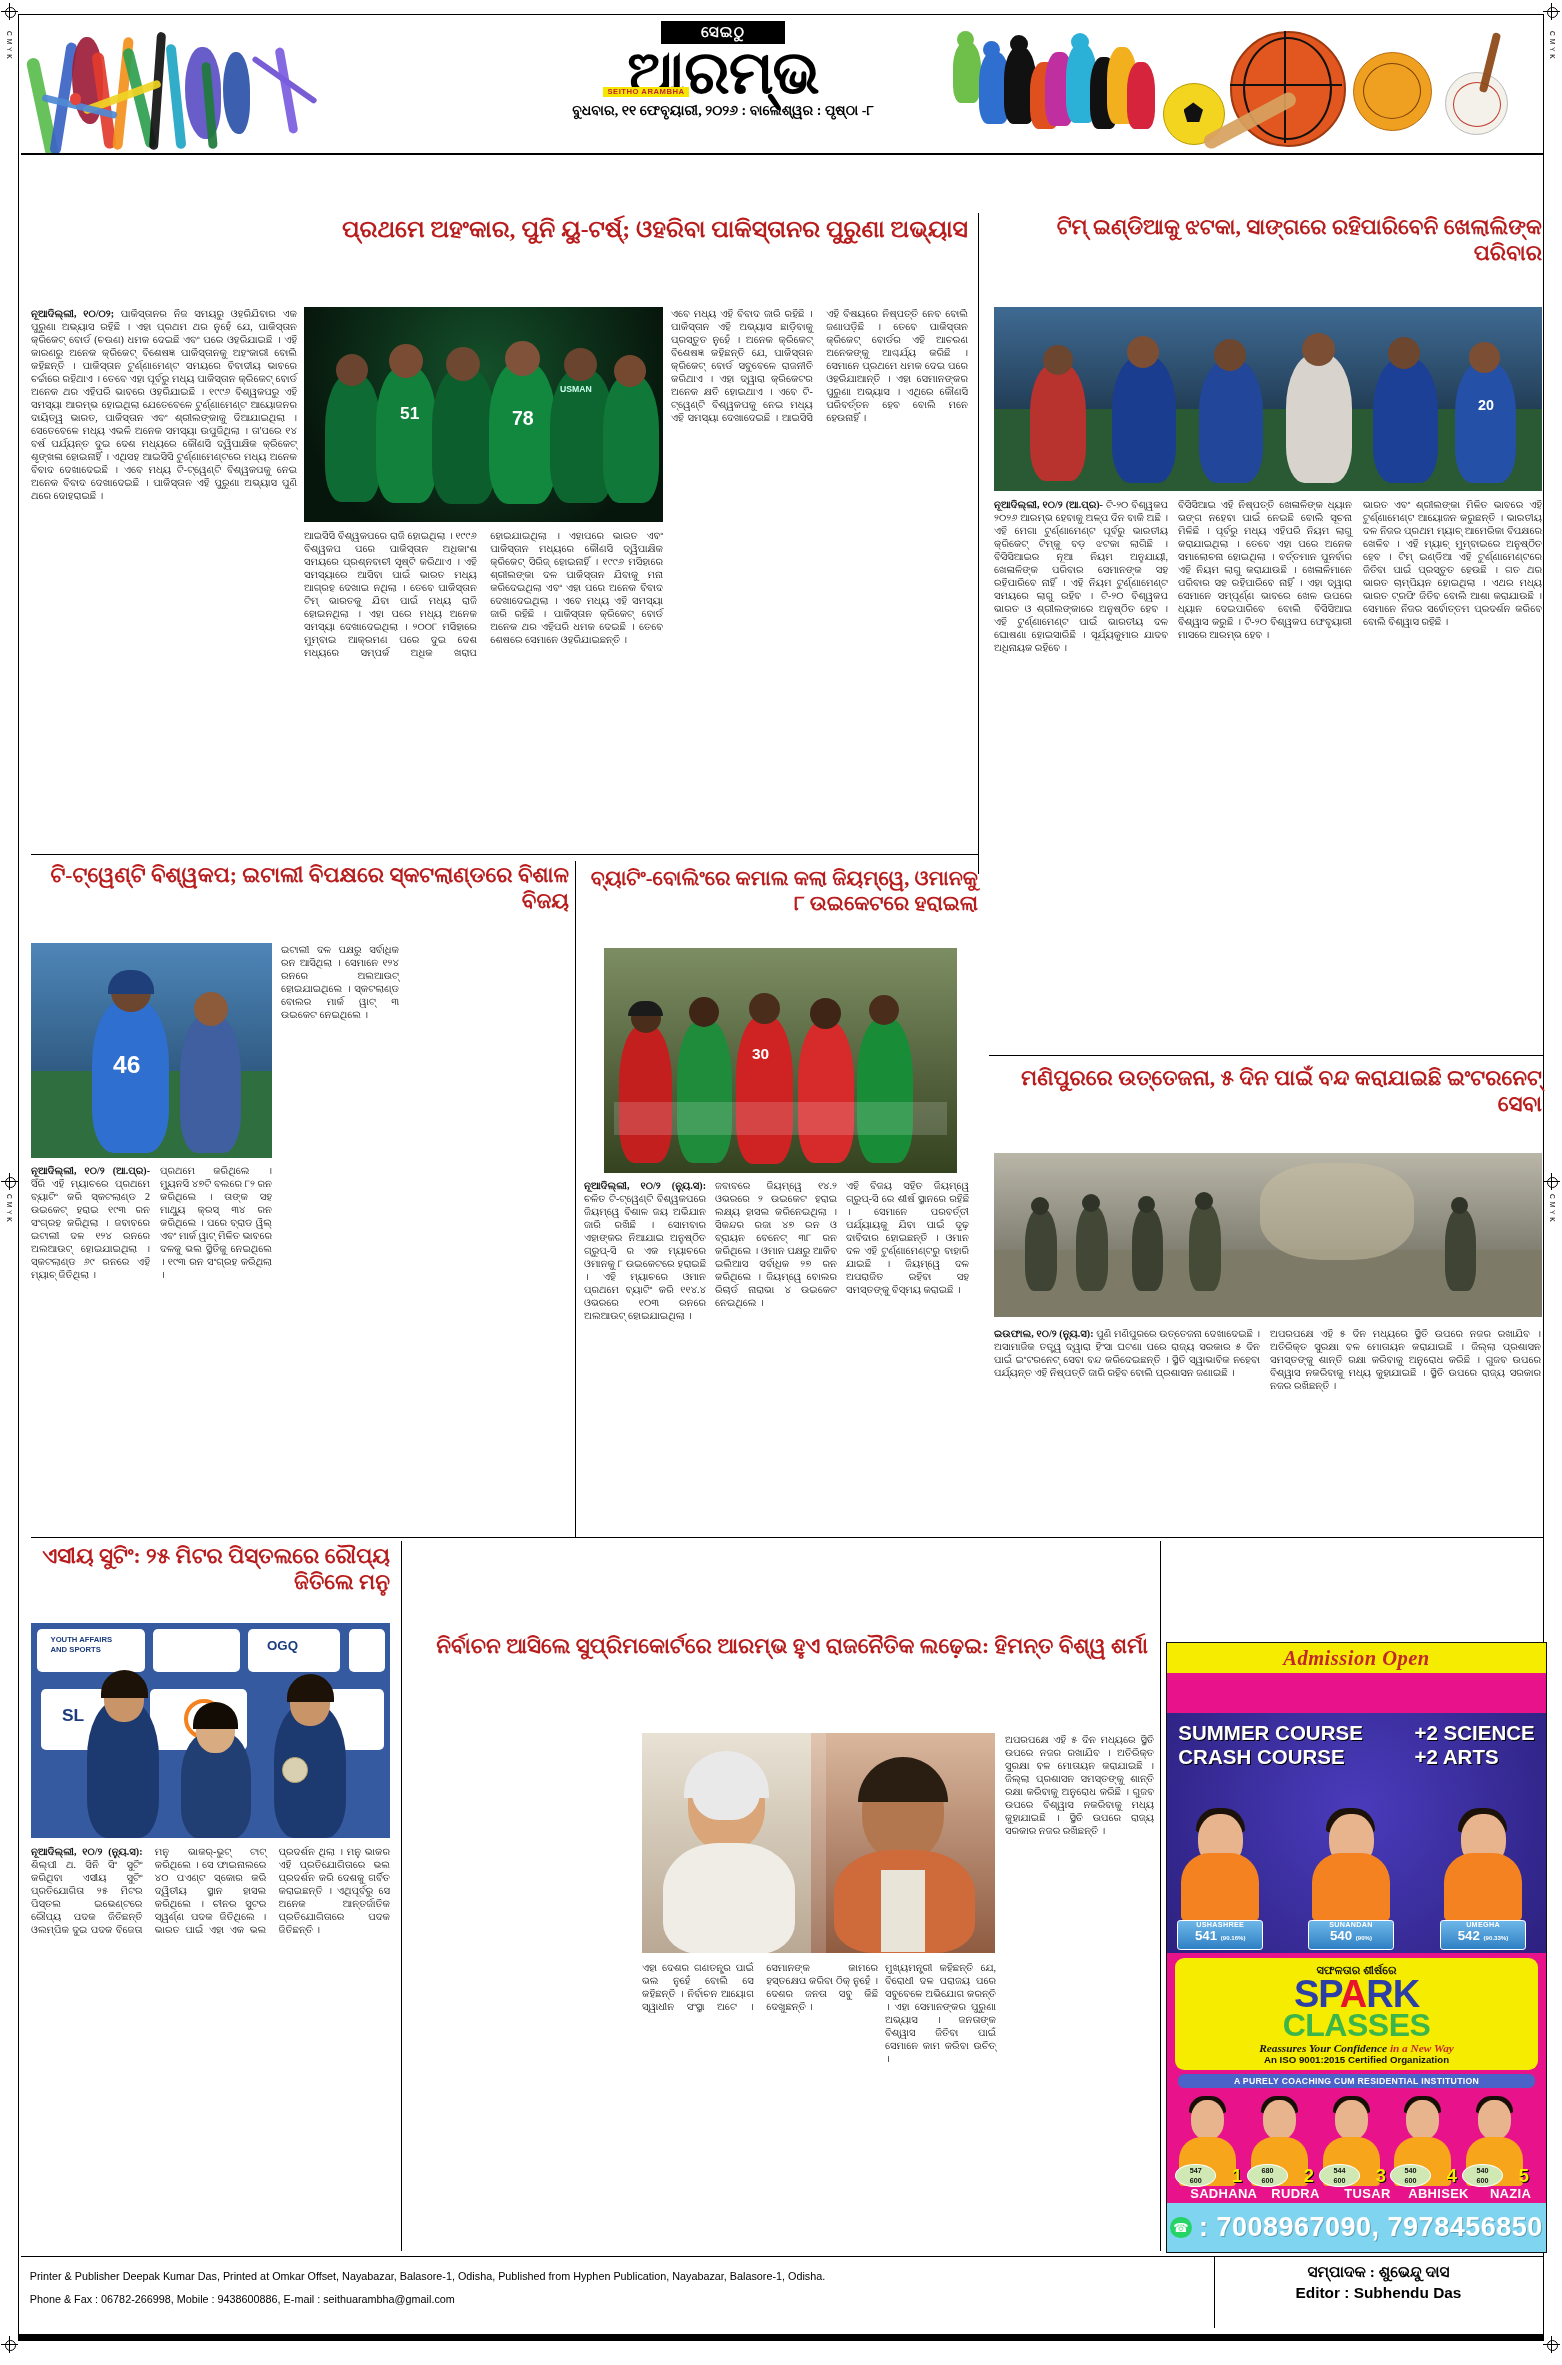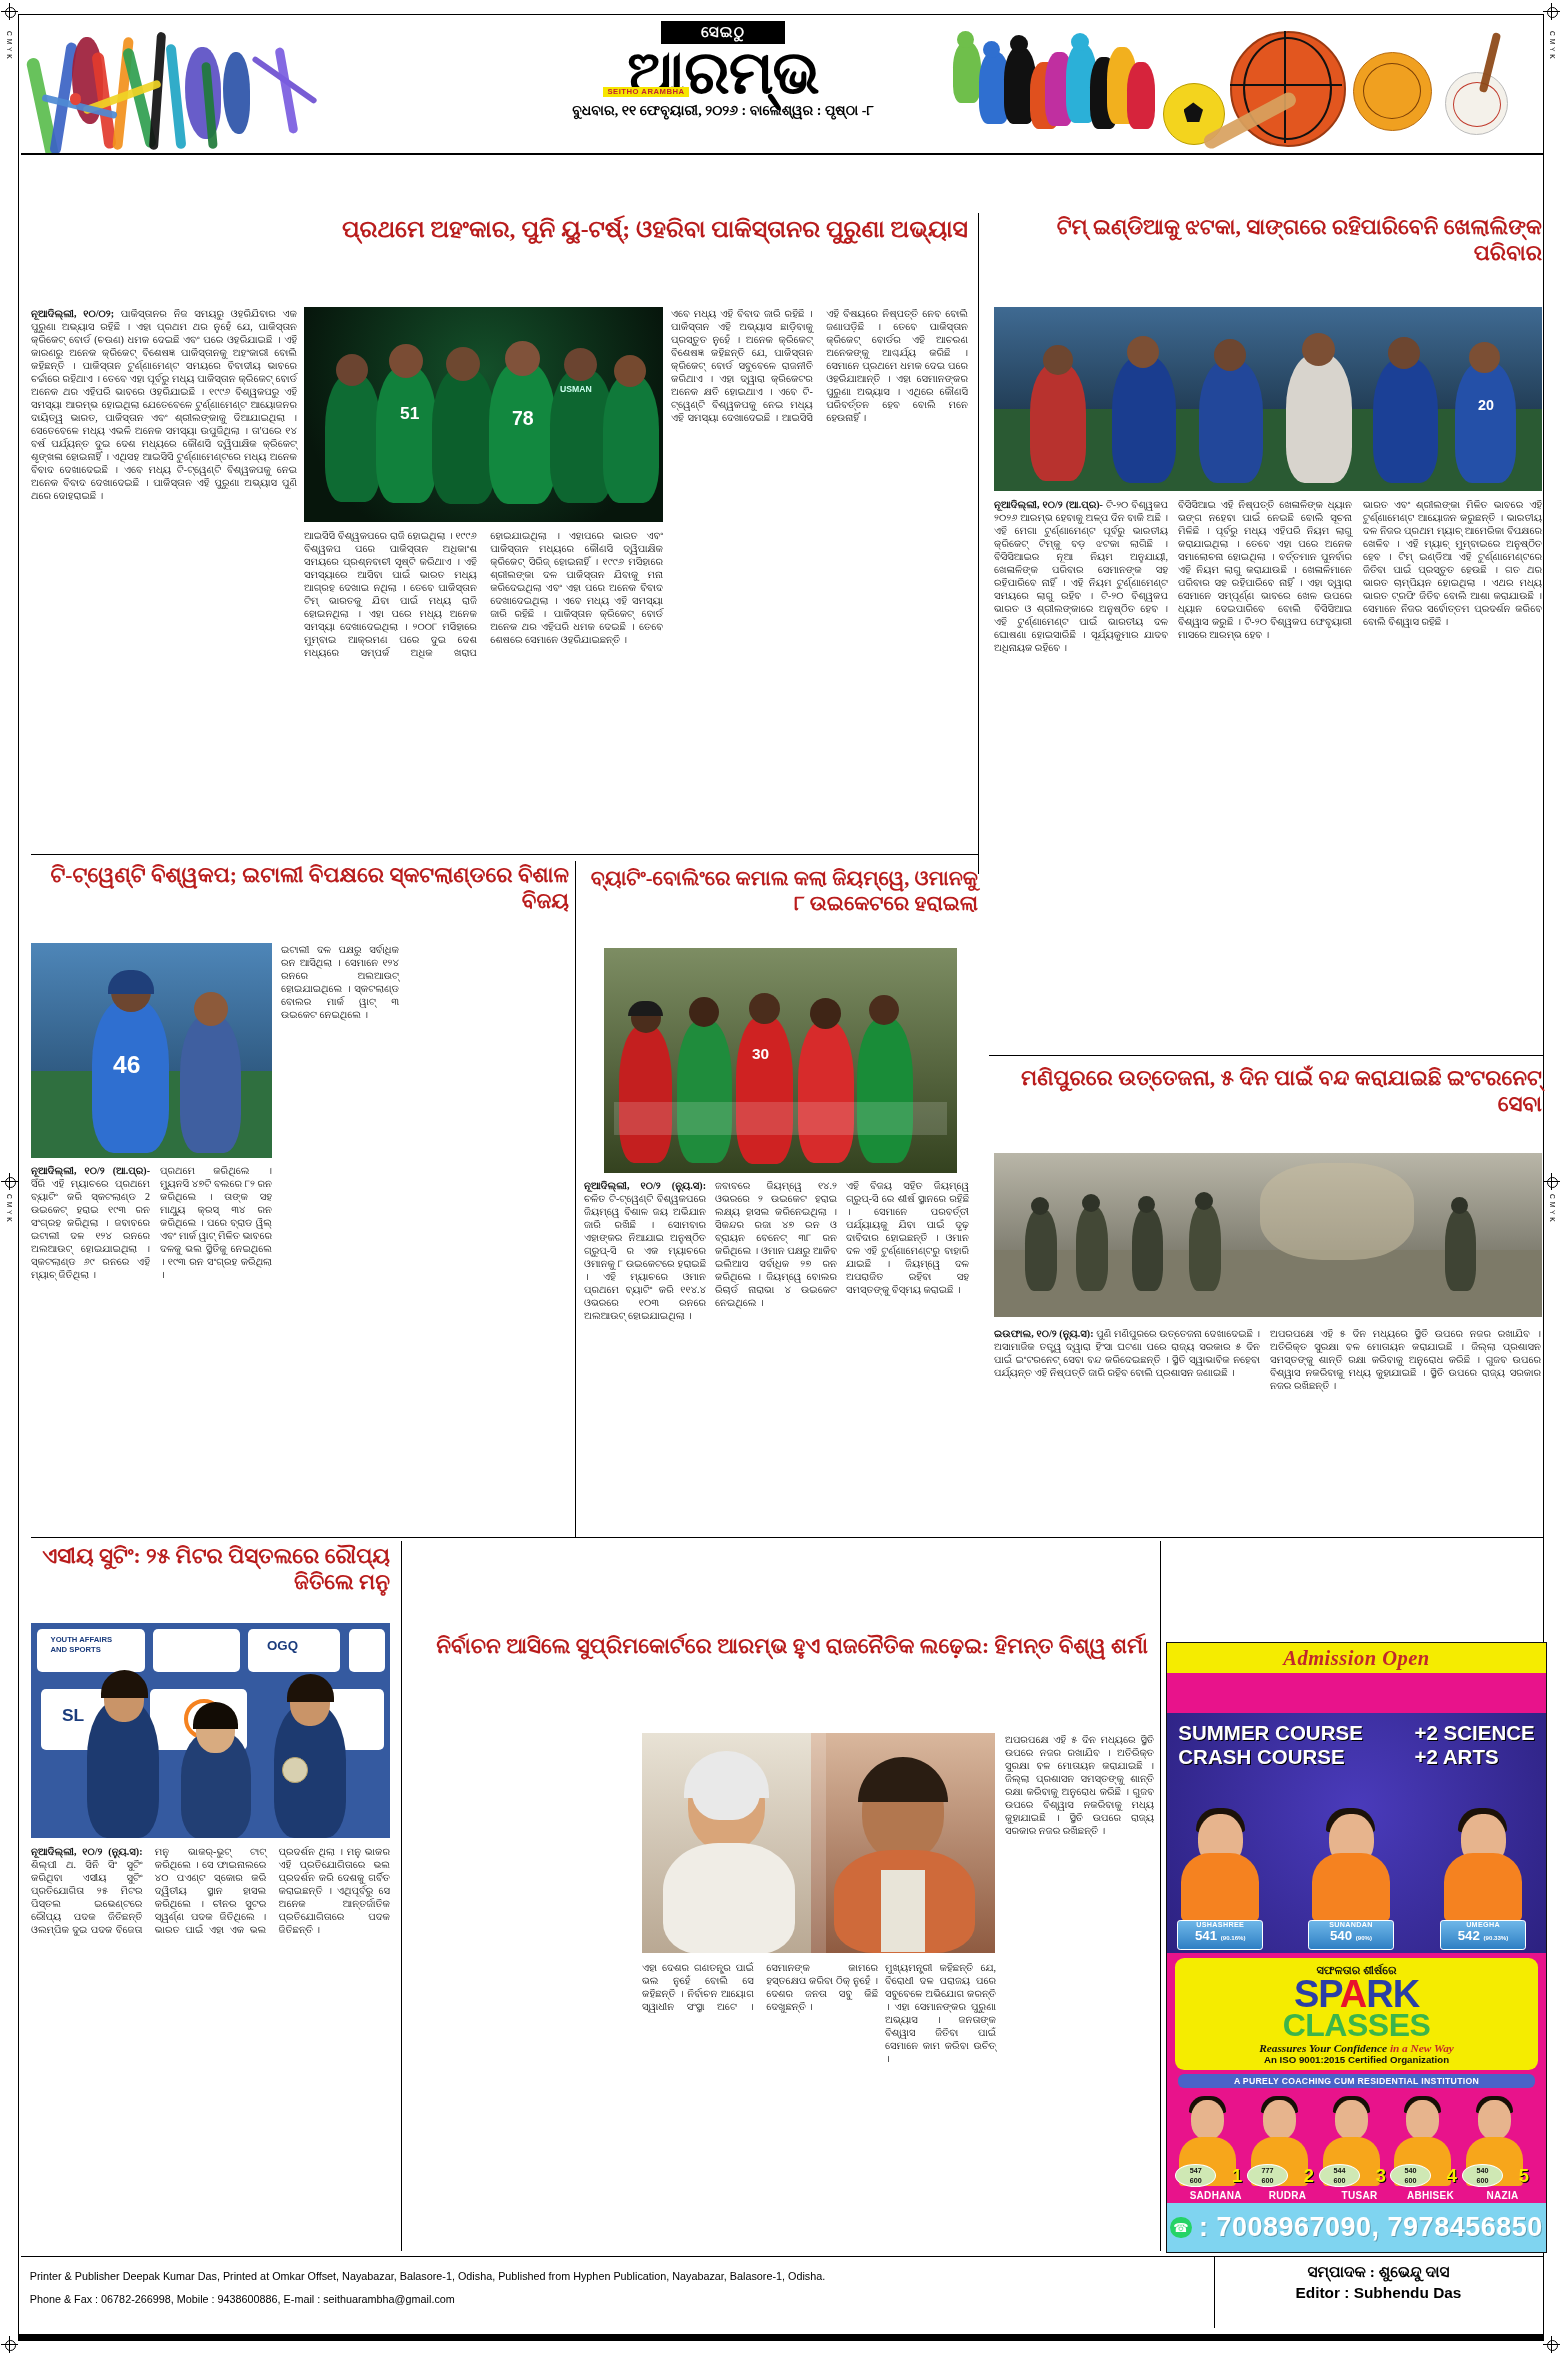--- a/index.html
+++ b/index.html
@@ -189,21 +189,21 @@
     position:absolute;bottom:14.3px;left:1px;width:41px;height:22.5px;
     background:#cfe8b4;border:1px solid #fff;border-radius:50%;
     font-size:7.2px;font-weight:700;color:#111;line-height:9.7px;padding-top:1px;
     box-sizing:border-box;
   }
   .tp .rank{
     position:absolute;bottom:15.4px;right:-1px;font-size:18.4px;font-weight:700;
     color:#f5ec00;text-shadow:1px 1px 0 #000;line-height:18.4px;
   }
   .tp .nm{
-    position:absolute;bottom:0;left:8px;width:100%;color:#fff;font-size:10px;
+    position:absolute;bottom:0;left:16px;width:100%;color:#fff;font-size:13px;
     font-weight:700;letter-spacing:0.3px;
   }
   .ad-phone{
     position:absolute;left:0;bottom:0;width:100%;height:49px;background:#7fd4f0;
     display:flex;align-items:center;justify-content:center;gap:7.2px;
   }
   .ad-phone .wa{
     width:21.5px;height:21.5px;border-radius:50%;background:#25d366;
     display:flex;align-items:center;justify-content:center;color:#fff;font-size:12.3px;
   }
@@ -612,21 +612,21 @@
           <div class="face"></div>
           <div class="torso"></div>
         <div class="score"><span>547</span><br><span>600</span></div>
         <div class="rank">1</div>
         <div class="nm">SADHANA</div>
       </div>
       <div class="tp" style="left:79px;">
         <div class="hair"></div>
           <div class="face"></div>
           <div class="torso"></div>
-        <div class="score"><span>777</span><br><span>600</span></div>
+        <div class="score"><span>680</span><br><span>600</span></div>
         <div class="rank">2</div>
         <div class="nm">RUDRA</div>
       </div>
       <div class="tp" style="left:151px;">
         <div class="hair"></div>
           <div class="face"></div>
           <div class="torso"></div>
         <div class="score"><span>544</span><br><span>600</span></div>
         <div class="rank">3</div>
         <div class="nm">TUSAR</div>

